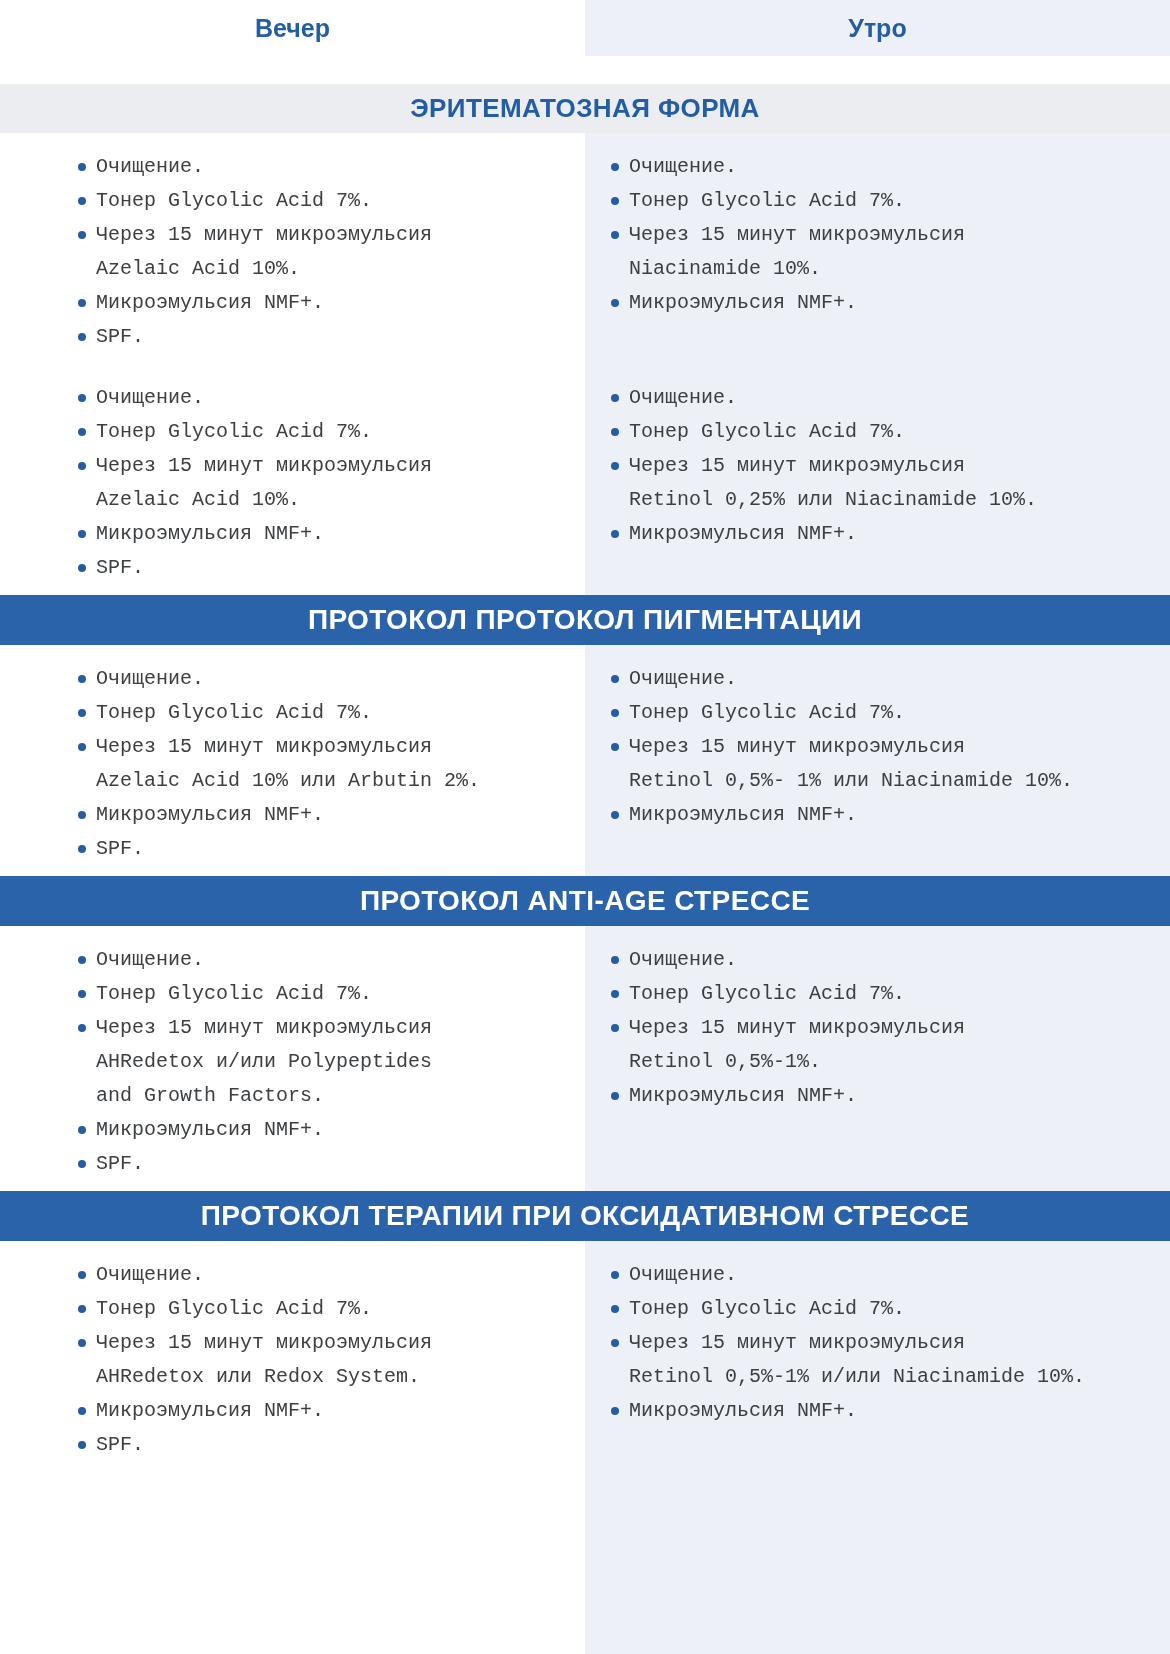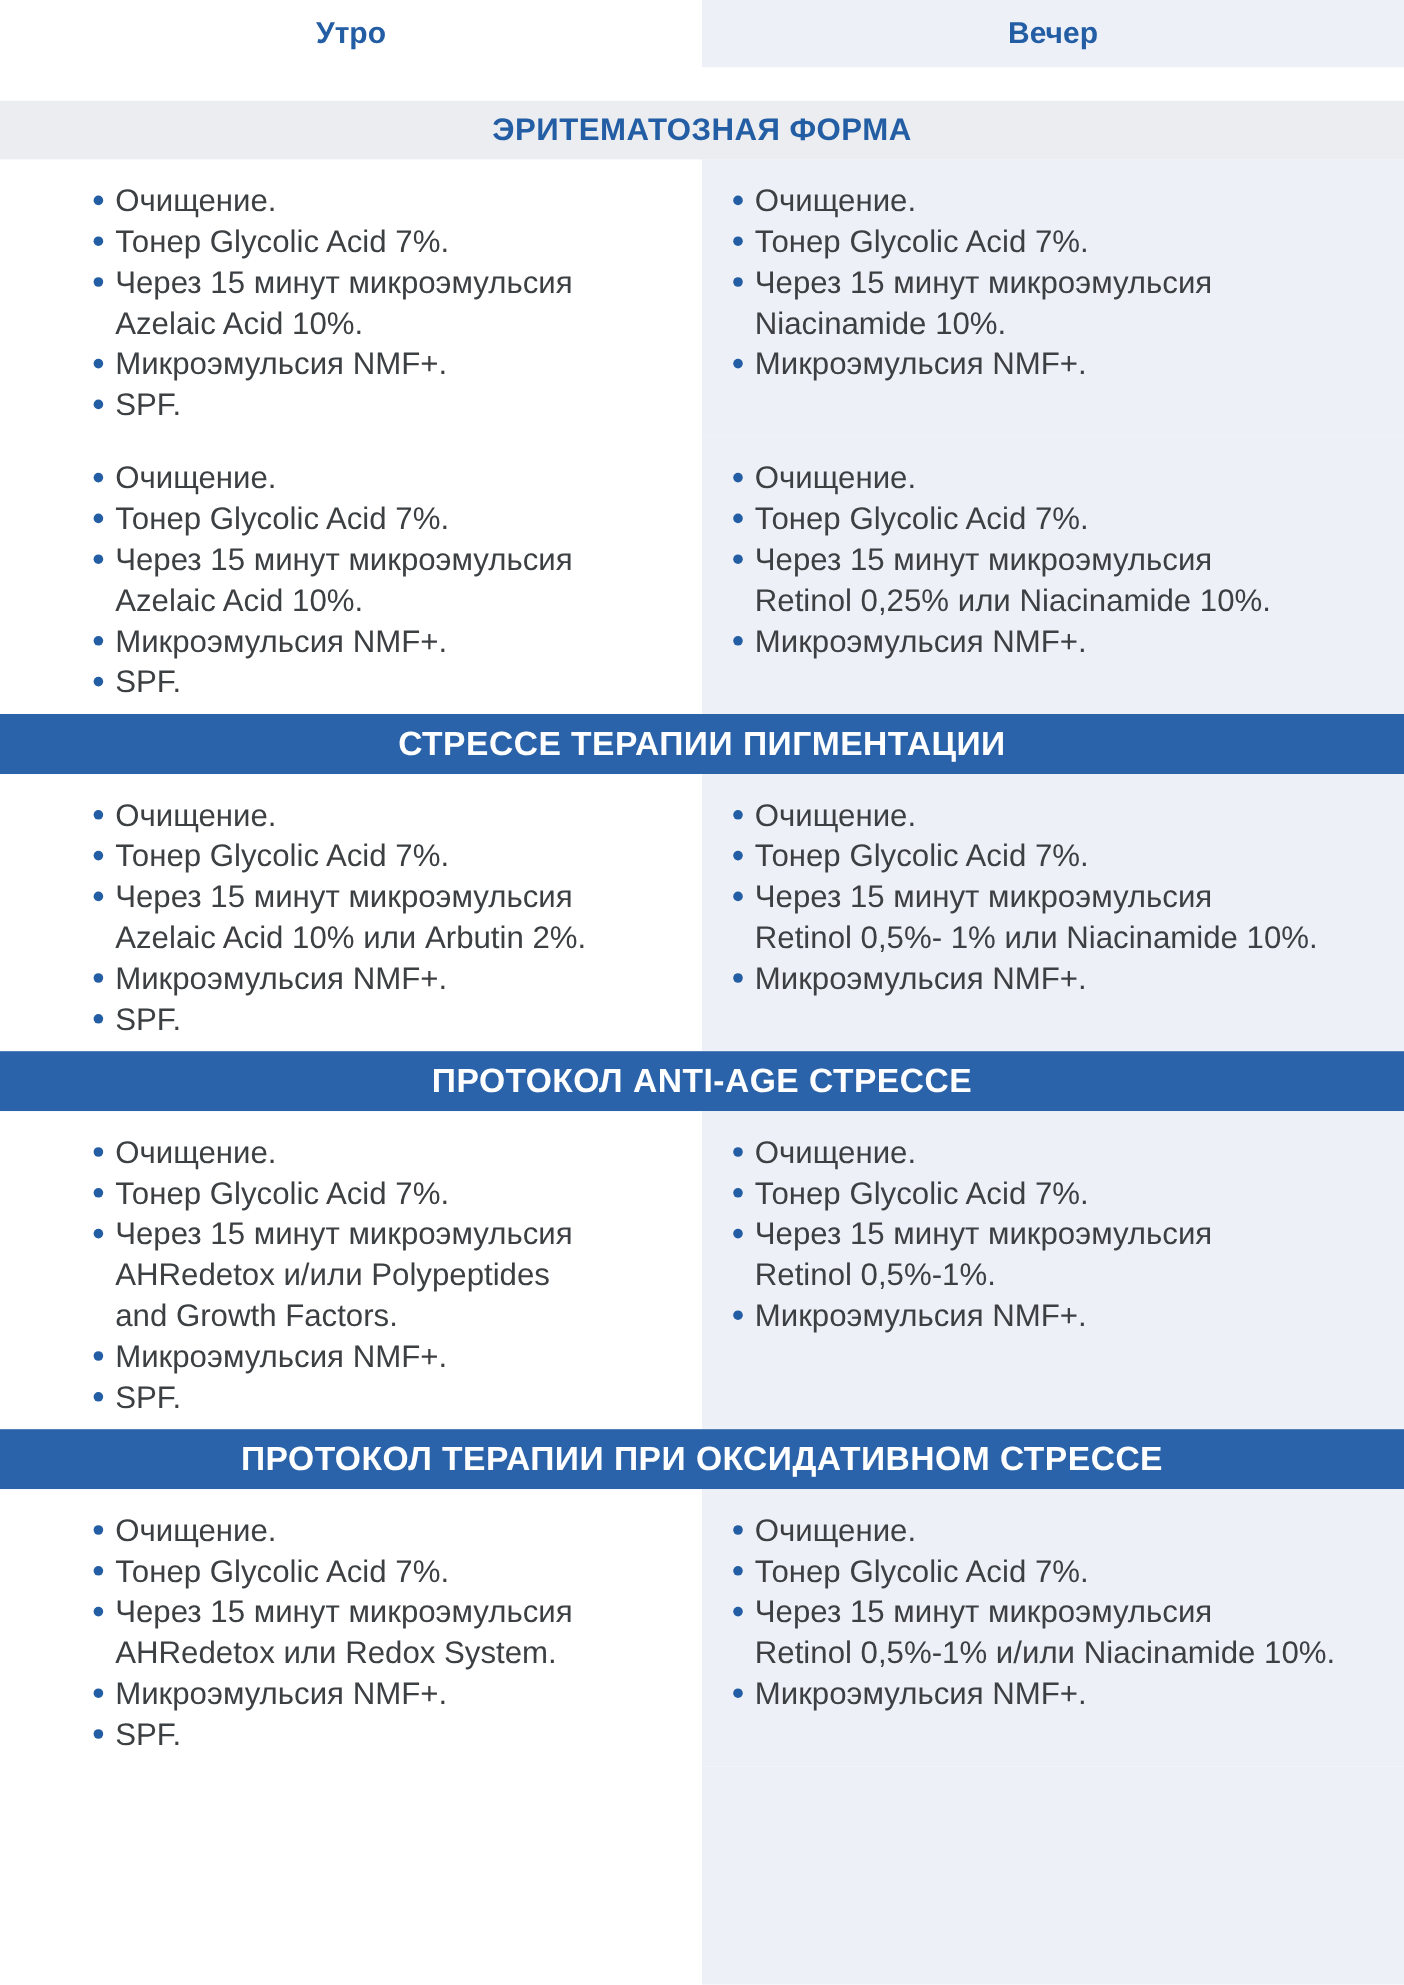--- a/index.html
+++ b/index.html
@@ -69,43 +69,44 @@
   .content .col {
     width: 50%;
     padding-top: 17px;
     padding-bottom: 10px;
   }
   .content .col.morning { padding-left: 96px; padding-right: 24px; }
   .content .col.evening { padding-left: 44px; padding-right: 24px; }
   ul.steps { list-style: none; margin: 0; padding: 0; }
   ul.steps li {
     position: relative;
-    font-size: 26px;
+    font-size: 20px;
     line-height: 34px;
     color: var(--text);
+    font-family: Liberation Mono, monospace;
   }
   .step-text { white-space: pre-line; }
   .bullet {
     position: absolute;
     left: -18px;
     top: 13px;
     width: 8px;
     height: 8px;
     border-radius: 50%;
     background: var(--accent);
   }
   .spacer { flex: 1 1 auto; }
 </style>
 </head>
 <body>
 
 <div class="page">
   <div class="col-headers split-bg">
+    <div class="col-header">Вечер</div>
     <div class="col-header">Утро</div>
-    <div class="col-header">Вечер</div>
   </div>
   <div id="sections" style="display:flex; flex-direction:column; flex:0 0 auto;">
       <div class="subheader">
         <span>ЭРИТЕМАТОЗНАЯ ФОРМА</span>
       </div>
       <div class="content split-bg">
         <div class="col morning">
           <ul class="steps">
             <li><span class="bullet"></span><span class="step-text">Очищение.</span></li>
             <li><span class="bullet"></span><span class="step-text">Тонер Glycolic Acid 7%.</span></li>
@@ -140,21 +141,21 @@
           <ul class="steps">
             <li><span class="bullet"></span><span class="step-text">Очищение.</span></li>
             <li><span class="bullet"></span><span class="step-text">Тонер Glycolic Acid 7%.</span></li>
             <li><span class="bullet"></span><span class="step-text">Через 15 минут микроэмульсия
 Retinol 0,25% или Niacinamide 10%.</span></li>
             <li><span class="bullet"></span><span class="step-text">Микроэмульсия NMF+.</span></li>
           </ul>
         </div>
       </div>
       <div class="banner">
-        <span>СТРЕССЕ ТЕРАПИИ ПИГМЕНТАЦИИ</span>
+        <span>ПРОТОКОЛ ПРОТОКОЛ ПИГМЕНТАЦИИ</span>
       </div>
       <div class="content split-bg">
         <div class="col morning">
           <ul class="steps">
             <li><span class="bullet"></span><span class="step-text">Очищение.</span></li>
             <li><span class="bullet"></span><span class="step-text">Тонер Glycolic Acid 7%.</span></li>
             <li><span class="bullet"></span><span class="step-text">Через 15 минут микроэмульсия
 Azelaic Acid 10% или Arbutin 2%.</span></li>
             <li><span class="bullet"></span><span class="step-text">Микроэмульсия NMF+.</span></li>
             <li><span class="bullet"></span><span class="step-text">SPF.</span></li>

